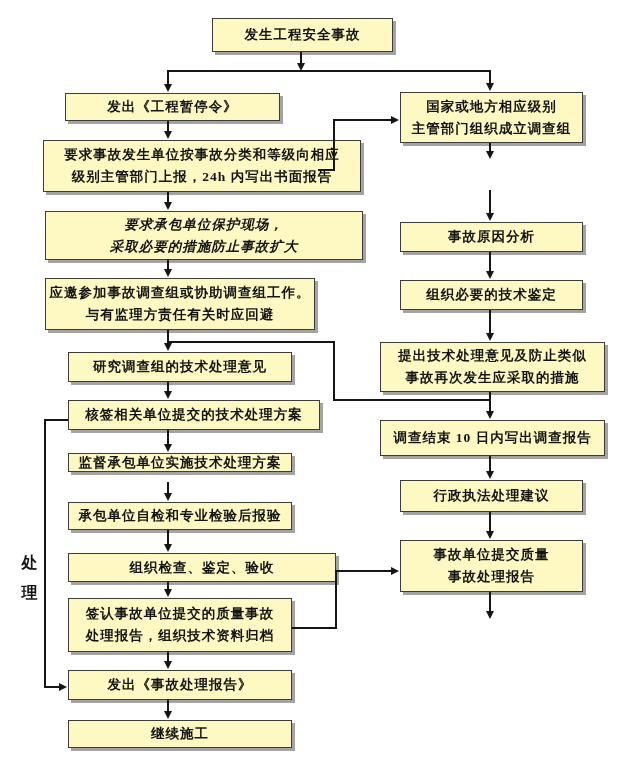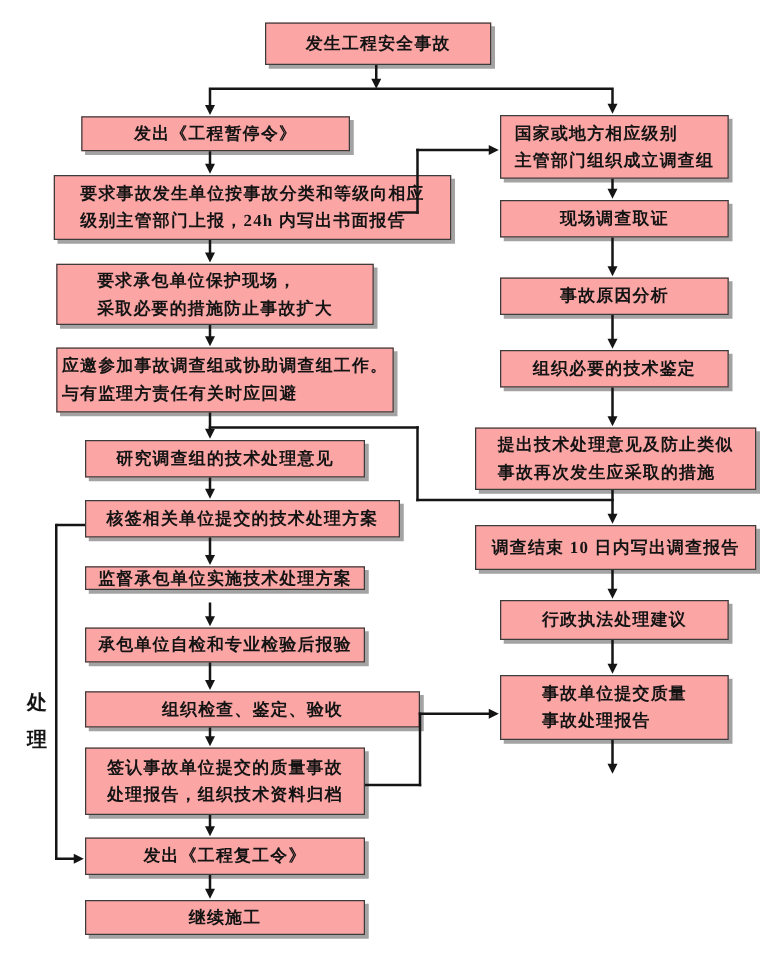--- a/index.html
+++ b/index.html
@@ -1,34 +1,34 @@
 <!DOCTYPE html>
 <html><head>
 <meta charset="utf-8">
 <style>
   html,body{margin:0;padding:0;background:#ffffff;}
   #canvas{
     position:relative;width:622px;height:768px;background:#ffffff;overflow:hidden;
     font-family:"Liberation Serif","DejaVu Serif",serif;
   }
   .node{
-    position:absolute;background:#fca5a5;border:1px solid #3c3c3c;
+    position:absolute;background:#fef9c3;border:1px solid #3c3c3c;
     box-shadow:3px 3px 0 #a3a3a3;
     display:flex;align-items:center;justify-content:center;
-    text-align:left;color:#141414;box-sizing:border-box;
+    text-align:center;color:#141414;box-sizing:border-box;
   }
   .node .lbl{white-space:pre-line;font-size:13.5px;line-height:1.6;letter-spacing:1px;font-weight:600;}
   .seg{position:absolute;background:#151515;}
   .ah-d{position:absolute;width:0;height:0;border-left:4px solid transparent;border-right:4px solid transparent;border-top:8px solid #151515;}
   .ah-r{position:absolute;width:0;height:0;border-top:4px solid transparent;border-bottom:4px solid transparent;border-left:8px solid #151515;}
   
   #n-start{left:212px;top:18px;width:181px;height:34px;}
   #n-l0{left:65px;top:93px;width:215px;height:28px;}
   #n-l1{left:43px;top:140px;width:318px;height:52px;}
-  #n-l2{left:45px;top:211px;width:254px;height:49px;}
+  #n-l2{left:45px;top:211px;width:318px;height:49px;font-style:italic;}
   #n-l3{left:45px;top:278px;width:270px;height:52px;}
   #n-l4{left:68px;top:352px;width:224px;height:30px;}
   #n-l5{left:68px;top:400px;width:252px;height:30px;}
   #n-l6{left:68px;top:453px;width:224px;height:19px;}
   #n-l7{left:68px;top:502px;width:224px;height:28px;}
   #n-l8{left:68px;top:553px;width:268px;height:29px;}
   #n-l9{left:68px;top:598px;width:224px;height:54px;}
   #n-l10{left:68px;top:670px;width:224px;height:30px;}
   #n-l11{left:68px;top:720px;width:224px;height:28px;}
   #n-r0{left:400px;top:92px;width:183px;height:51px;}
@@ -83,32 +83,29 @@
       <span class="lbl">承包单位自检和专业检验后报验</span>
     </div>
   <div class="node" id="n-l8">
       <span class="lbl">组织检查、鉴定、验收</span>
     </div>
   <div class="node" id="n-l9">
       <span class="lbl">签认事故单位提交的质量事故
 处理报告，组织技术资料归档</span>
     </div>
   <div class="node" id="n-l10">
-      <span class="lbl">发出《工程复工令》</span>
+      <span class="lbl">发出《事故处理报告》</span>
     </div>
   <div class="node" id="n-l11">
       <span class="lbl">继续施工</span>
     </div>
 
   <div class="node" id="n-r0">
       <span class="lbl">国家或地方相应级别
 主管部门组织成立调查组</span>
-    </div>
-  <div class="node" id="n-r1">
-      <span class="lbl">现场调查取证</span>
     </div>
   <div class="node" id="n-r2">
       <span class="lbl">事故原因分析</span>
     </div>
   <div class="node" id="n-r4">
       <span class="lbl">提出技术处理意见及防止类似
 事故再次发生应采取的措施</span>
     </div>
   <div class="node" id="n-r3">
       <span class="lbl">组织必要的技术鉴定</span>

